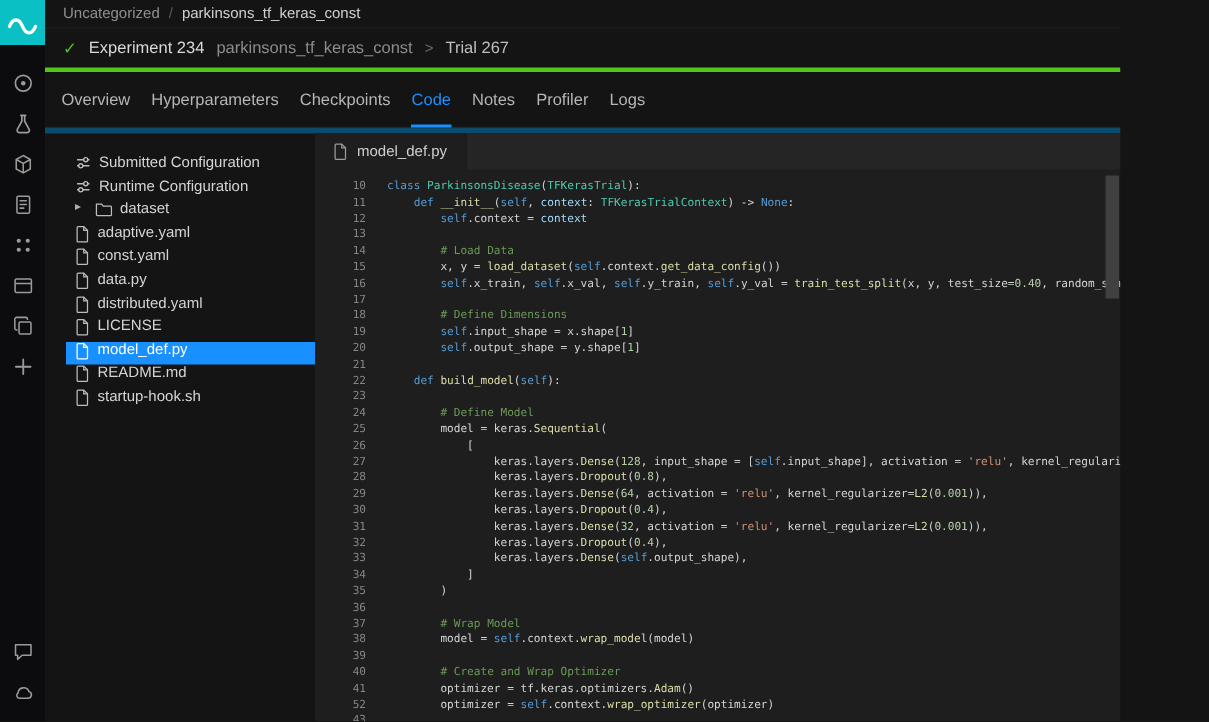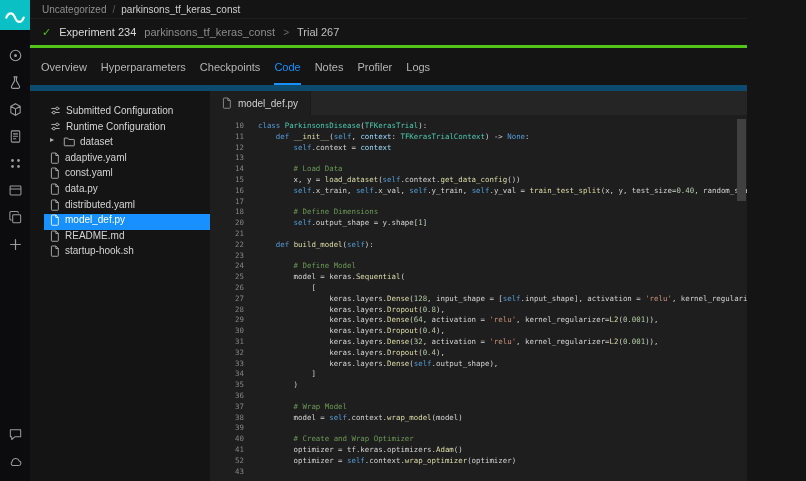--- a/index.html
+++ b/index.html
@@ -19,21 +19,21 @@
   .crumb-current{color:#cfcfcf;}
   .crumb-bar .sep{color:#5a5a5a;}
   .exp-bar{height:26px;display:flex;align-items:center;gap:8px;padding:0 12px;font-size:11px;}
   .check{color:#52c41a;font-size:11px;}
   .exp-label{color:#d9d9d9;}
   .exp-name{color:#8c8c8c;}
   .exp-sep{color:#6a6a6a;font-size:10px;}
   .exp-trial{color:#bfbfbf;}
   .progress{height:3px;background:#52c41a;}
 
-  .tabbar{height:37px;display:flex;align-items:stretch;padding:0 4px;border-bottom:6px solid #0c4a6e;}
+  .tabbar{height:37px;display:flex;align-items:stretch;padding:0 4px;border-bottom:4px solid #0c4a6e;}
   .tab{padding:0 7px;display:flex;align-items:center;font-size:11px;color:#b5b5b5;position:relative;cursor:pointer;}
   .tab.active{color:#1890ff;}
   .tab.active::after{content:"";position:absolute;left:7px;right:7px;bottom:0;height:2px;background:#1890ff;}
 
   .content{flex:1;display:flex;min-height:0;}
 
   
   .tree{width:166px;flex-shrink:0;padding:14px 0 0 14px;font-size:10px;color:#d4d4d4;overflow:hidden;}
   .tree-row{height:15.6px;display:flex;align-items:flex-start;gap:5px;padding-left:6px;cursor:pointer;white-space:nowrap;}
   .tree-row.selected{background:#1890ff;color:#ffffff;}
@@ -225,20 +225,29 @@
           </div>
           <div class="tree-row">
             <span class="t-icon">
               <svg width="10" height="12" viewBox="0 0 12 14">
                 <path d="M2.5 1h4.5l3 3v8.5a.8.8 0 0 1-.8.8H2.5a.8.8 0 0 1-.8-.8V1.8a.8.8 0 0 1 .8-.8z" fill="none" stroke="currentColor" stroke-width="1"></path>
                 <path d="M7 1v3h3" fill="none" stroke="currentColor" stroke-width="1"></path>
               </svg>
             </span>
             <span class="t-label">distributed.yaml</span>
           </div>
+          <div class="tree-row">
+            <span class="t-icon">
+              <svg width="10" height="12" viewBox="0 0 12 14">
+                <path d="M2.5 1h4.5l3 3v8.5a.8.8 0 0 1-.8.8H2.5a.8.8 0 0 1-.8-.8V1.8a.8.8 0 0 1 .8-.8z" fill="none" stroke="currentColor" stroke-width="1"></path>
+                <path d="M7 1v3h3" fill="none" stroke="currentColor" stroke-width="1"></path>
+              </svg>
+            </span>
+            <span class="t-label">LICENSE</span>
+          </div>
           <div class="tree-row selected">
             <span class="t-icon">
               <svg width="10" height="12" viewBox="0 0 12 14">
                 <path d="M2.5 1h4.5l3 3v8.5a.8.8 0 0 1-.8.8H2.5a.8.8 0 0 1-.8-.8V1.8a.8.8 0 0 1 .8-.8z" fill="none" stroke="currentColor" stroke-width="1"></path>
                 <path d="M7 1v3h3" fill="none" stroke="currentColor" stroke-width="1"></path>
               </svg>
             </span>
             <span class="t-label">model_def.py</span>
           </div>
           <div class="tree-row">
@@ -274,20 +283,21 @@
         <div class="code">
             <div class="cl"><span class="ln">10</span><span class="lc"><span class="tk-k">class </span><span class="tk-t">ParkinsonsDisease</span><span class="tk-d">(</span><span class="tk-t">TFKerasTrial</span><span class="tk-d">):</span></span></div>
             <div class="cl"><span class="ln">11</span><span class="lc"><span class="tk-d">    </span><span class="tk-k">def </span><span class="tk-f">__init__</span><span class="tk-d">(</span><span class="tk-k">self</span><span class="tk-d">, </span><span class="tk-v">context</span><span class="tk-d">: </span><span class="tk-t">TFKerasTrialContext</span><span class="tk-d">) -&gt; </span><span class="tk-k">None</span><span class="tk-d">:</span></span></div>
             <div class="cl"><span class="ln">12</span><span class="lc"><span class="tk-d">        </span><span class="tk-k">self</span><span class="tk-d">.context = </span><span class="tk-v">context</span></span></div>
             <div class="cl"><span class="ln">13</span><span class="lc"></span></div>
             <div class="cl"><span class="ln">14</span><span class="lc"><span class="tk-d">        </span><span class="tk-c"># Load Data</span></span></div>
             <div class="cl"><span class="ln">15</span><span class="lc"><span class="tk-d">        x, y = </span><span class="tk-f">load_dataset</span><span class="tk-d">(</span><span class="tk-k">self</span><span class="tk-d">.context.</span><span class="tk-f">get_data_config</span><span class="tk-d">())</span></span></div>
             <div class="cl"><span class="ln">16</span><span class="lc"><span class="tk-d">        </span><span class="tk-k">self</span><span class="tk-d">.x_train, </span><span class="tk-k">self</span><span class="tk-d">.x_val, </span><span class="tk-k">self</span><span class="tk-d">.y_train, </span><span class="tk-k">self</span><span class="tk-d">.y_val = </span><span class="tk-f">train_test_split</span><span class="tk-d">(x, y, test_size=</span><span class="tk-n">0.40</span><span class="tk-d">, random_state=</span><span class="tk-n">1</span><span class="tk-d">)</span></span></div>
             <div class="cl"><span class="ln">17</span><span class="lc"></span></div>
             <div class="cl"><span class="ln">18</span><span class="lc"><span class="tk-d">        </span><span class="tk-c"># Define Dimensions</span></span></div>
+            <div class="cl"><span class="ln">19</span><span class="lc"><span class="tk-d">        </span><span class="tk-k">self</span><span class="tk-d">.input_shape = x.shape[</span><span class="tk-n">1</span><span class="tk-d">]</span></span></div>
             <div class="cl"><span class="ln">20</span><span class="lc"><span class="tk-d">        </span><span class="tk-k">self</span><span class="tk-d">.output_shape = y.shape[</span><span class="tk-n">1</span><span class="tk-d">]</span></span></div>
             <div class="cl"><span class="ln">21</span><span class="lc"></span></div>
             <div class="cl"><span class="ln">22</span><span class="lc"><span class="tk-d">    </span><span class="tk-k">def </span><span class="tk-f">build_model</span><span class="tk-d">(</span><span class="tk-k">self</span><span class="tk-d">):</span></span></div>
             <div class="cl"><span class="ln">23</span><span class="lc"></span></div>
             <div class="cl"><span class="ln">24</span><span class="lc"><span class="tk-d">        </span><span class="tk-c"># Define Model</span></span></div>
             <div class="cl"><span class="ln">25</span><span class="lc"><span class="tk-d">        model = keras.</span><span class="tk-f">Sequential</span><span class="tk-d">(</span></span></div>
             <div class="cl"><span class="ln">26</span><span class="lc"><span class="tk-d">            [</span></span></div>
             <div class="cl"><span class="ln">27</span><span class="lc"><span class="tk-d">                keras.layers.</span><span class="tk-f">Dense</span><span class="tk-d">(</span><span class="tk-n">128</span><span class="tk-d">, input_shape = [</span><span class="tk-k">self</span><span class="tk-d">.input_shape], activation = </span><span class="tk-s">'relu'</span><span class="tk-d">, kernel_regularizer=</span><span class="tk-f">L2</span><span class="tk-d">(</span><span class="tk-n">0.01</span><span class="tk-d">)),</span></span></div>
             <div class="cl"><span class="ln">28</span><span class="lc"><span class="tk-d">                keras.layers.</span><span class="tk-f">Dropout</span><span class="tk-d">(</span><span class="tk-n">0.8</span><span class="tk-d">),</span></span></div>
             <div class="cl"><span class="ln">29</span><span class="lc"><span class="tk-d">                keras.layers.</span><span class="tk-f">Dense</span><span class="tk-d">(</span><span class="tk-n">64</span><span class="tk-d">, activation = </span><span class="tk-s">'relu'</span><span class="tk-d">, kernel_regularizer=</span><span class="tk-f">L2</span><span class="tk-d">(</span><span class="tk-n">0.001</span><span class="tk-d">)),</span></span></div>

